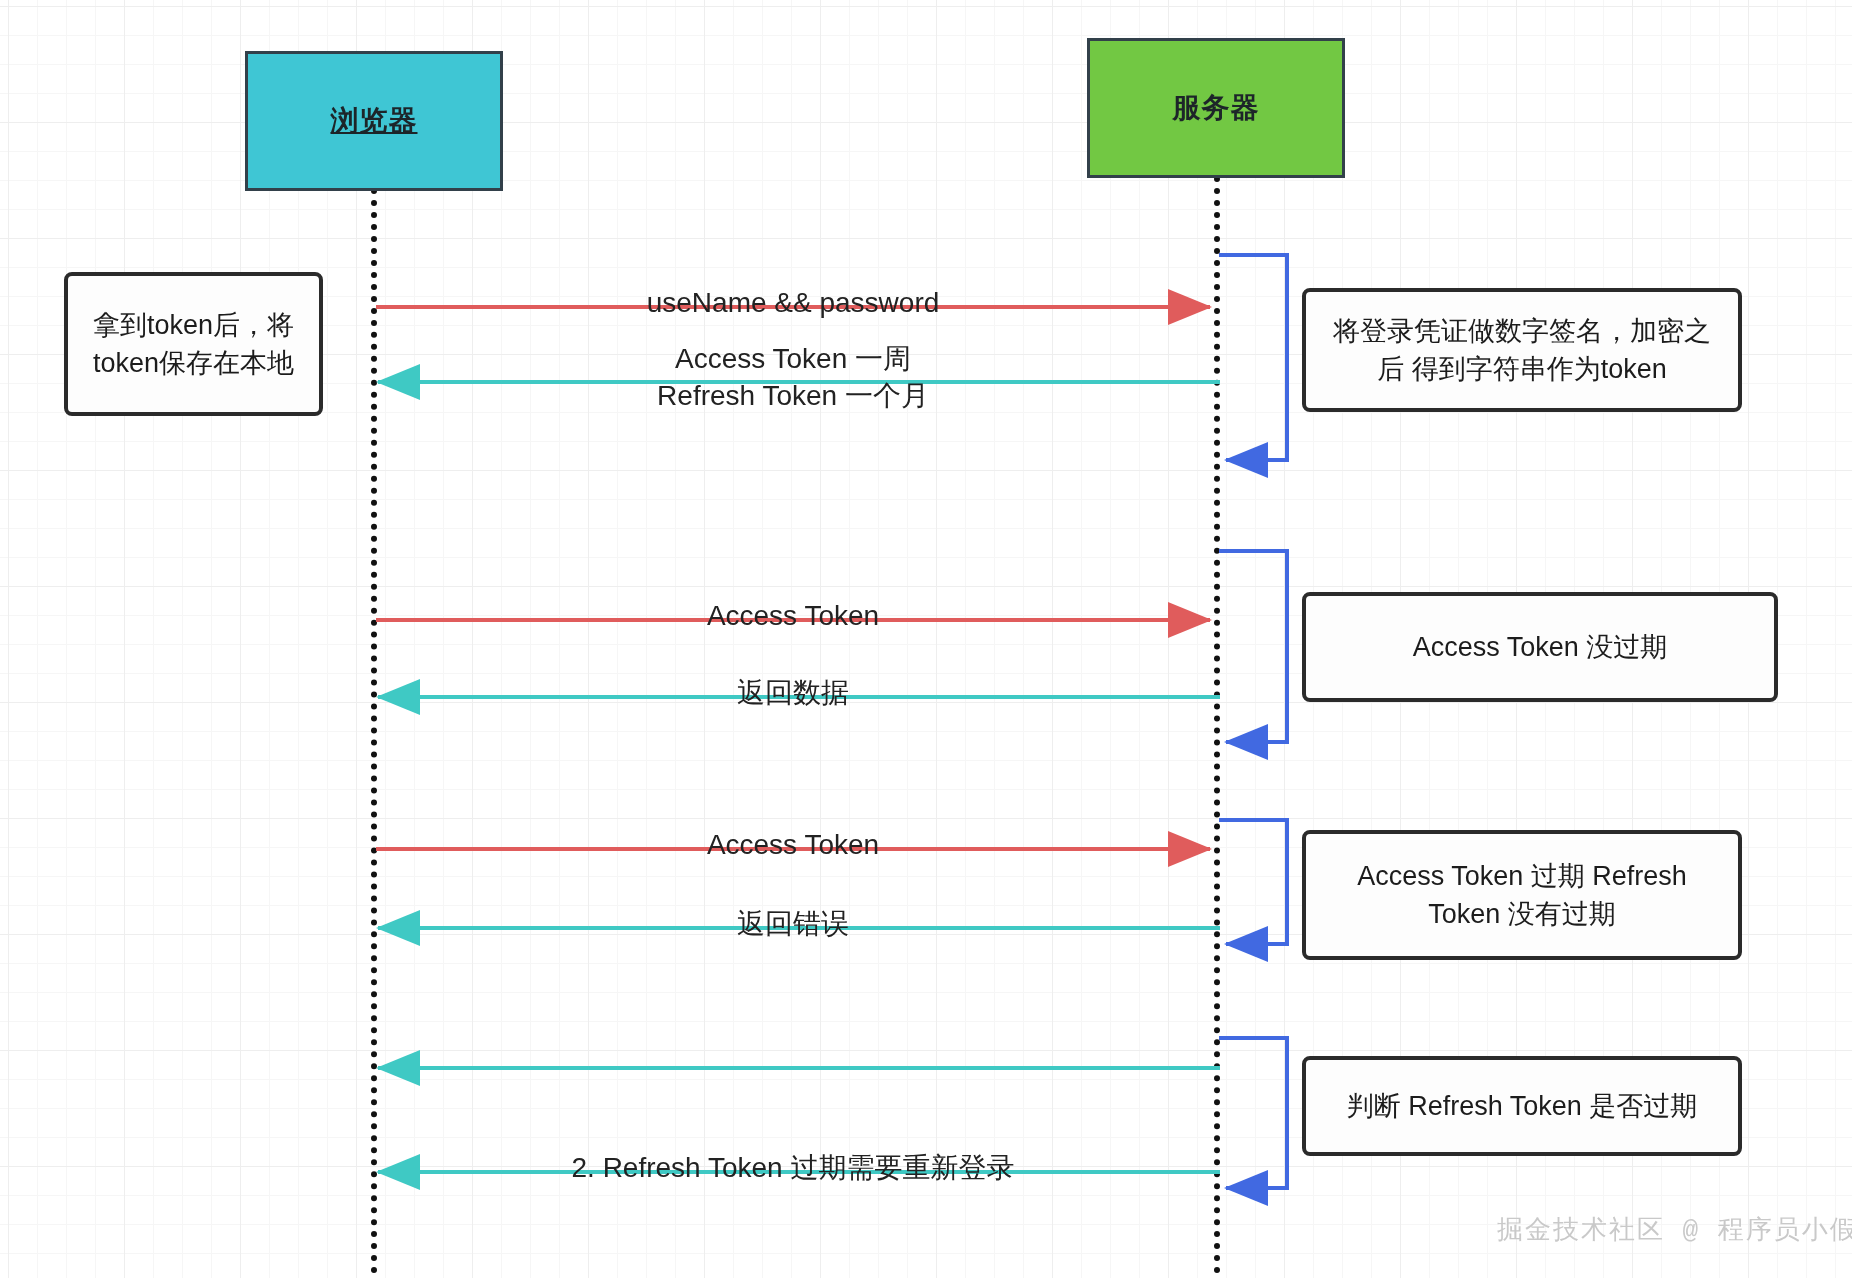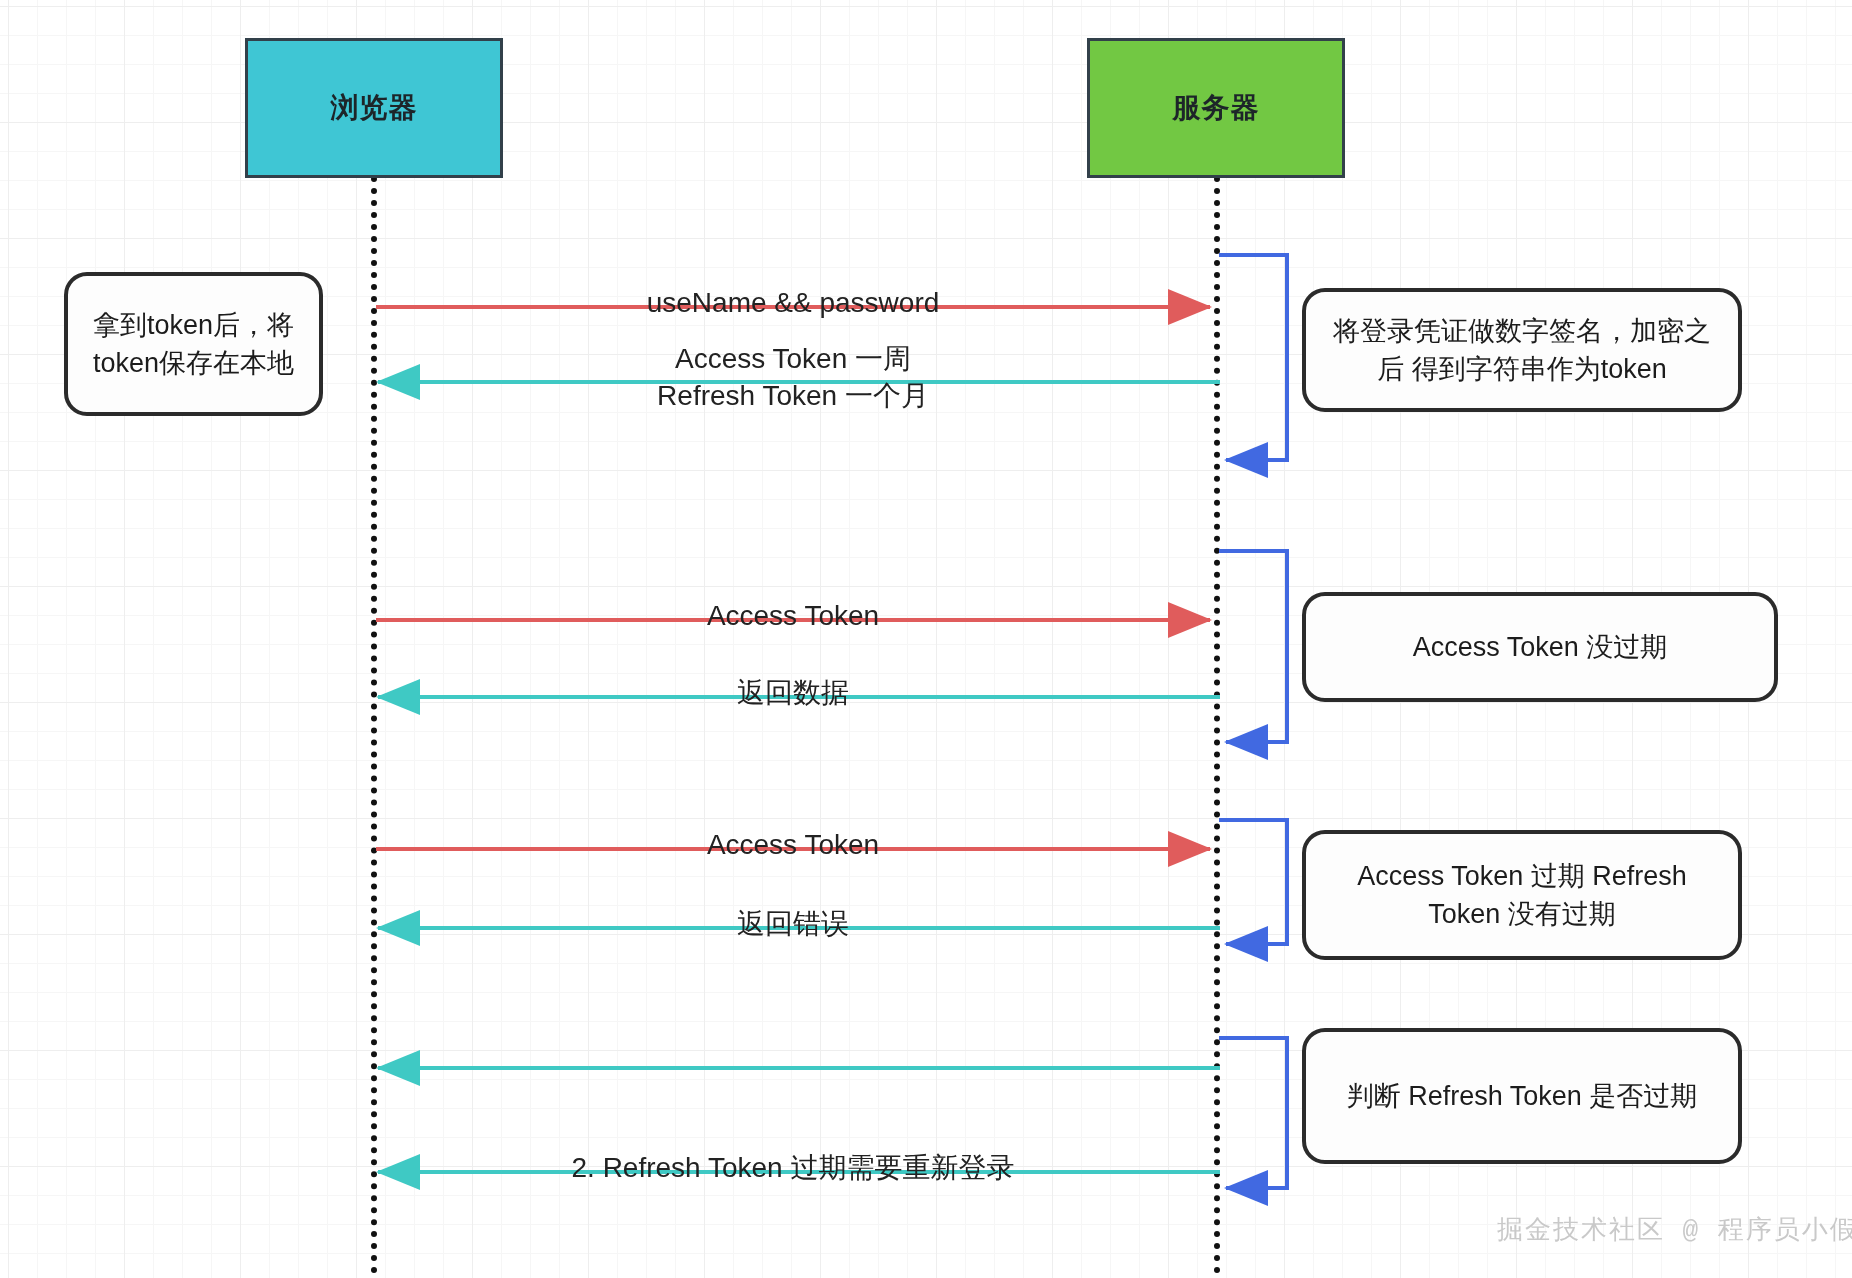--- a/index.html
+++ b/index.html
@@ -39,21 +39,21 @@
   .lifeline {
     position: absolute;
     width: 0;
     border-left: 6px dotted #111111;
   }
 
   .note-box {
     position: absolute;
     box-sizing: border-box;
     border: 4px solid #2b2b2b;
-    border-radius: 23px;
+    border-radius: 8px;
     background: #fdfdfd;
     display: flex;
     align-items: center;
     justify-content: center;
     text-align: center;
     font-size: 27px;
     line-height: 1.42;
     color: #1c1c1c;
     padding: 6px 14px;
   }
@@ -87,21 +87,21 @@
   }
 </style>
 </head>
 <body>
 
 <div id="canvas">
 
   <div class="lifeline" style="left:371px; top:176px; height:1098px;"></div>
   <div class="lifeline" style="left:1214px; top:176px; height:1098px;"></div>
 
-  <div class="actor-box" style="left:245px; top:38px; width:258px; height:140px; background:#3fc6d4;">
+  <div class="actor-box" style="left:245px; top:51px; width:258px; height:140px; background:#3fc6d4;text-decoration:underline;">
     <span>浏览器</span>
   </div>
   <div class="actor-box" style="left:1087px; top:38px; width:258px; height:140px; background:#72c843;">
     <span>服务器</span>
   </div>
 
   <svg class="overlay" viewBox="0 0 1852 1278" xmlns="http://www.w3.org/2000/svg">
     <defs>
       <marker id="ah-red" markerWidth="11" markerHeight="9" refX="10.5" refY="4.5" orient="auto" markerUnits="strokeWidth">
         <path d="M0,0 L11,4.5 L0,9 Z" fill="#e05c5c"></path>
@@ -159,17 +159,17 @@
 token保存在本地</div>
 
   <div class="note-box" style="left:1302px; top:288px; width:440px; height:124px;">将登录凭证做数字签名，加密之后
 得到字符串作为token</div>
 
   <div class="note-box" style="left:1302px; top:592px; width:476px; height:110px;">Access Token 没过期</div>
 
   <div class="note-box" style="left:1302px; top:830px; width:440px; height:130px;">Access Token 过期
 Refresh Token 没有过期</div>
 
-  <div class="note-box" style="left:1302px; top:1028px; width:440px; height:136px;">判断 Refresh Token 是否过期</div>
+  <div class="note-box" style="left:1302px; top:1056px; width:440px; height:100px;">判断 Refresh Token 是否过期</div>
 
   <div class="watermark" style="left:1497px; top:1212px;">掘金技术社区 @ 程序员小假</div>
 
 </div>
 
 </body></html>

